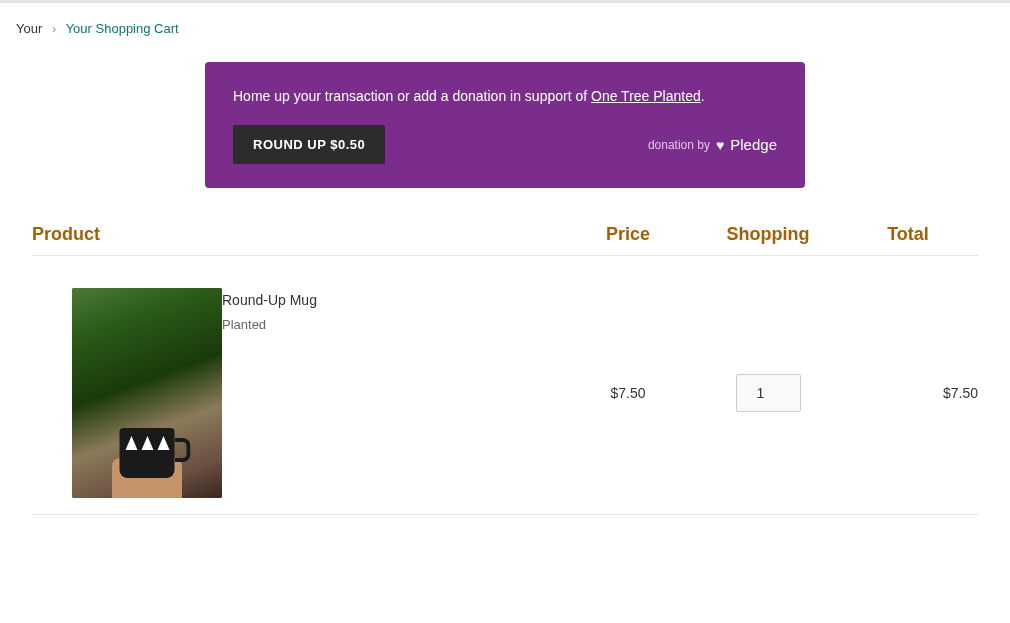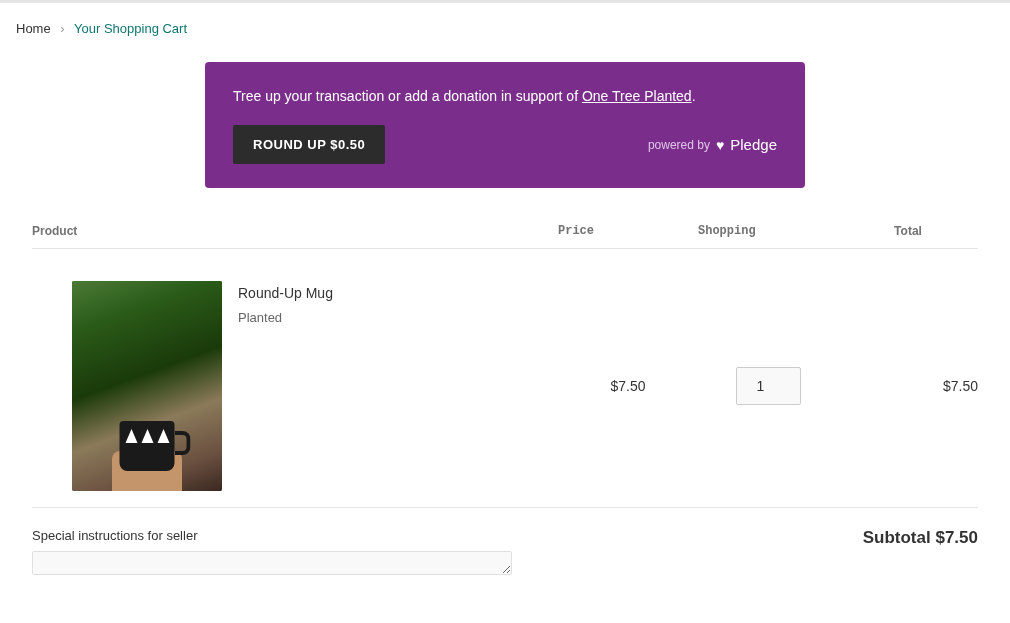--- a/index.html
+++ b/index.html
@@ -107,44 +107,42 @@
 
     .cart-header {
       display: grid;
       grid-template-columns: 1fr 140px 140px 140px;
       border-bottom: 1px solid #e5e5e5;
       padding-bottom: 10px;
       margin-bottom: 16px;
     }
 
     .cart-header-cell {
-      font-size: 12px;
+      font-size: 18px;
       font-weight: 600;
-      color: #737373;
+      color: #a16207;
     }
     .cart-header-cell.right {
       text-align: center;
     }
     .cart-header-cell.center {
-      text-align: left;
-      font-family: Liberation Mono, monospace;
+      text-align: center;
     }
 
     .cart-row {
       display: grid;
       grid-template-columns: 1fr 140px 140px 140px;
       align-items: center;
       padding: 16px 0;
       border-bottom: 1px solid #e5e5e5;
     }
 
     .product-cell {
       display: flex;
       align-items: flex-start;
-      gap: 16px;
       padding-left: 40px;
     }
 
     .product-image {
       width: 150px;
       height: 210px;
       background: linear-gradient(135deg, #2d5a1b 0%, #1a3a0a 30%, #3d6b2a 50%, #8b7355 70%, #5a4a3a 100%);
       border-radius: 2px;
       position: relative;
       overflow: hidden;
@@ -308,35 +306,35 @@
       font-weight: 700;
       color: #333;
     }
   </style>
 </head>
 <body>
 
 <div class="top-border"></div>
 
 <div class="breadcrumb">
-  <a>Home</a>
+  <a>Your</a>
   <span class="separator">›</span>
   <span class="current">Your Shopping Cart</span>
 </div>
 
 <div class="container">
 
   <div class="pledge-banner">
     <div class="pledge-text">
-      <span>Tree up your transaction or add a donation in support of </span><a href="#">One Tree Planted</a><span>.</span>
+      <span>Home up your transaction or add a donation in support of </span><a href="#">One Tree Planted</a><span>.</span>
     </div>
     <div class="pledge-buttons">
       <button class="pledge-btn">ROUND UP $0.50</button>
       <div class="powered-by">
-        <span>powered by</span>
+        <span>donation by</span>
         <span class="heart-icon">♥</span>
         <span class="pledge-logo">Pledge</span>
       </div>
     </div>
   </div>
 
   <div class="cart-section">
 
     <div class="cart-header">
       <div class="cart-header-cell">Product</div>
@@ -366,25 +364,13 @@
         </div>
       </div>
       <div class="price-cell">$7.50</div>
       <div class="quantity-cell">
         <input type="number" class="quantity-input" value="1" min="1" style="">
       </div>
       <div class="total-cell">$7.50</div>
     </div>
   </div>
 
-  <div class="cart-footer">
-    <div class="special-instructions">
-      <label>Special instructions for seller</label>
-      <textarea style=""></textarea>
-    </div>
-    <div class="subtotal-section">
-      <span class="subtotal-text">
-        <span>Subtotal</span>
-        <span>$7.50</span>
-      </span>
-    </div>
-  </div>
 </div>
 
 </body></html>

